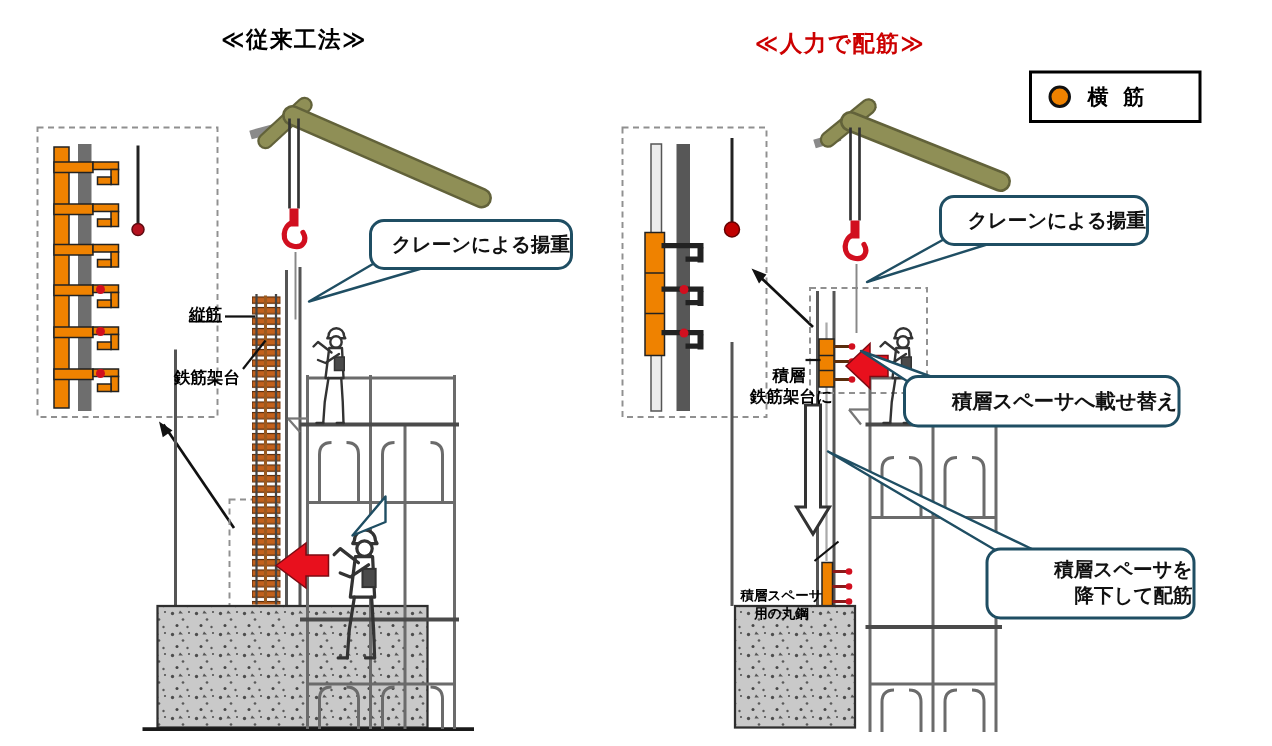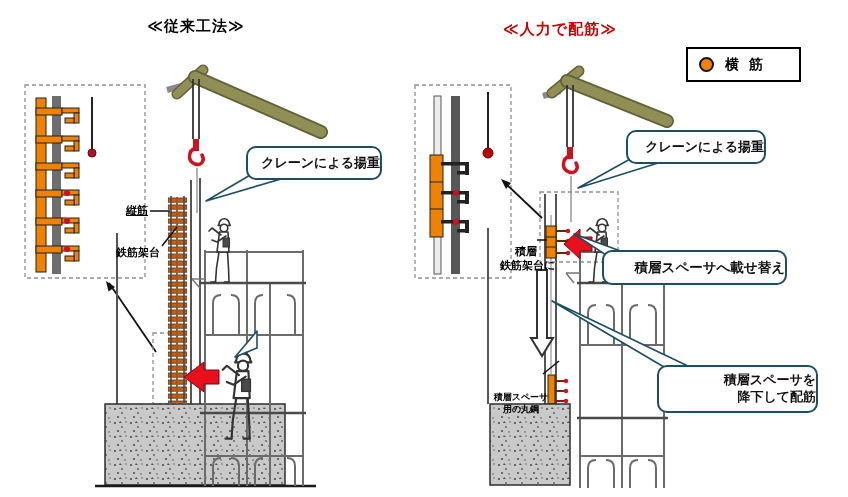--- a/index.html
+++ b/index.html
@@ -334,21 +334,21 @@
   <div class="callout" style="left:246px;top:146px;width:132px;height:30px;">
     <span>クレーンによる揚重</span>
   </div>
 
   <div class="callout" style="left:626px;top:130px;width:136px;height:30px;">
     <span>クレーンによる揚重</span>
   </div>
   <div class="callout" style="left:602px;top:250px;width:181px;height:31px;font-size:13.5px;">
     <span>積層スペーサへ載せ替え</span>
   </div>
-  <div class="callout" style="left:657px;top:365px;width:136px;height:44px;padding-left:21px;">
+  <div class="callout" style="left:657px;top:365px;width:136px;height:44px;">
     <span>積層スペーサを</span>
     <span>降下して配筋</span>
   </div>
 
   <div class="txt small-label" style="left:500px;top:229px;width:37px;margin-top:16px;">
     <div>積層</div>
     <div>鉄筋架台に</div>
   </div>
   <div class="txt tiny-label" style="left:489px;top:372px;width:64px;">
     <div>積層スペーサ</div>

